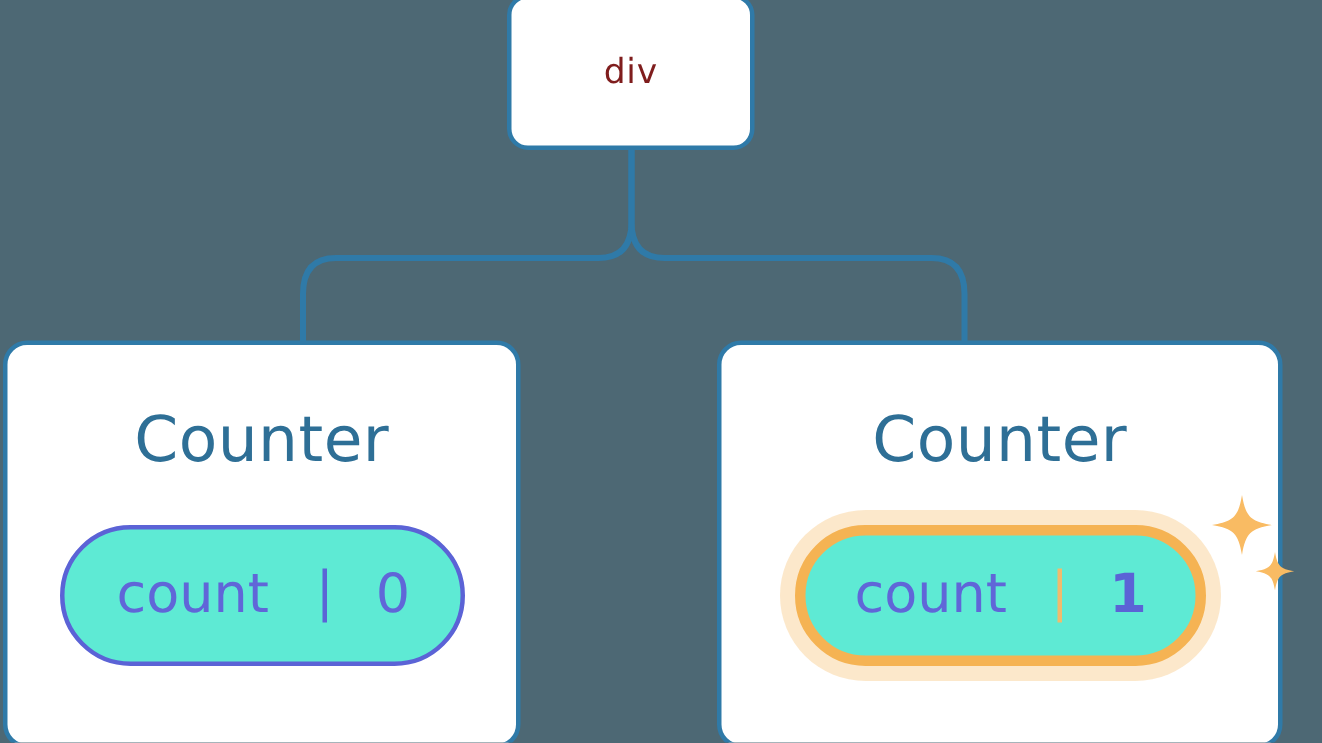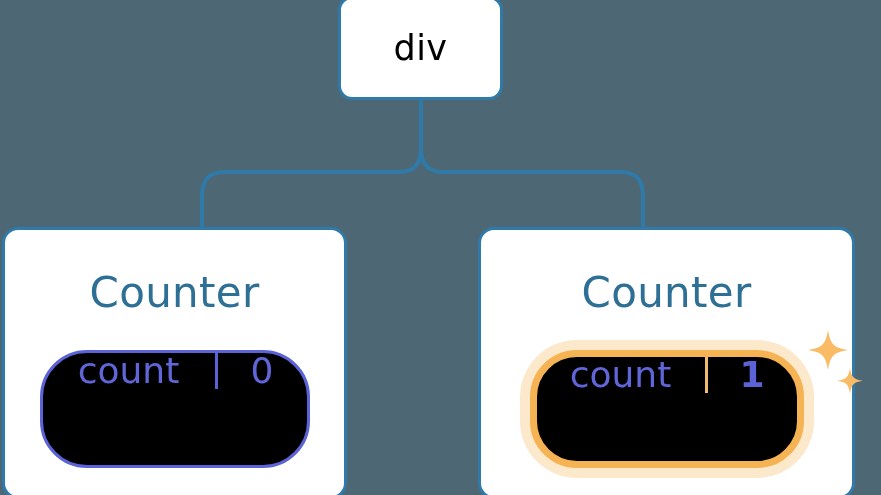--- a/index.html
+++ b/index.html
@@ -47,22 +47,22 @@
   
   #root-node {
     left: 338px;
     top: -4px;
     width: 165px;
     height: 104px;
     border-radius: 14px;
     justify-content: center;
   }
   #root-node .node-title {
-    font-size: 35px;
-    color: #000000;
+    font-size: 23px;
+    color: #7f1d1d;
     letter-spacing: 0.5px;
     line-height: 1;
   }
 
   
   .card {
     border-radius: 16px;
     padding-top: 42px;
   }
   #card-left {
@@ -87,26 +87,26 @@
   
   .pill-wrap {
     position: relative;
     margin-top: 36px;
     display: inline-block;
   }
 
   .pill {
     position: relative;
     display: flex;
-    align-items: flex-start;
-    height: 118px;
+    align-items: center;
+    height: 94px;
     border: 3px solid #5b63d6;
     border-radius: 47px;
     box-sizing: border-box;
-    background: #000000;
+    background: #5eead4;
     z-index: 2;
   }
   .pill .pill-key {
     display: flex;
     align-items: center;
     justify-content: center;
     width: 175px;
     font-size: 36px;
     color: #6066d8;
     border-right: 3px solid #5b63d6;

